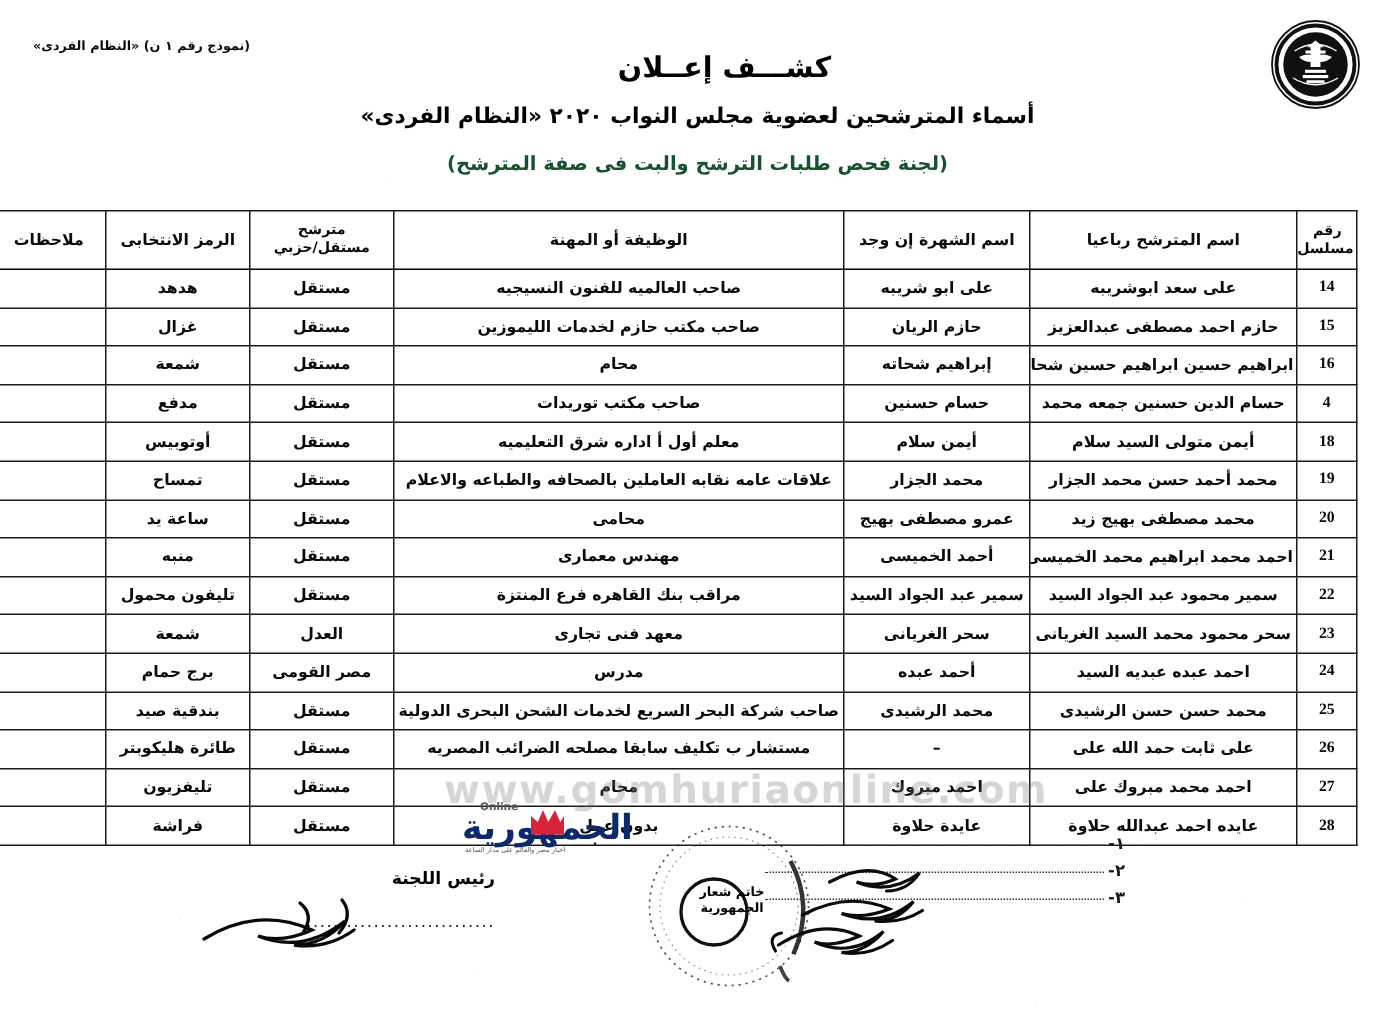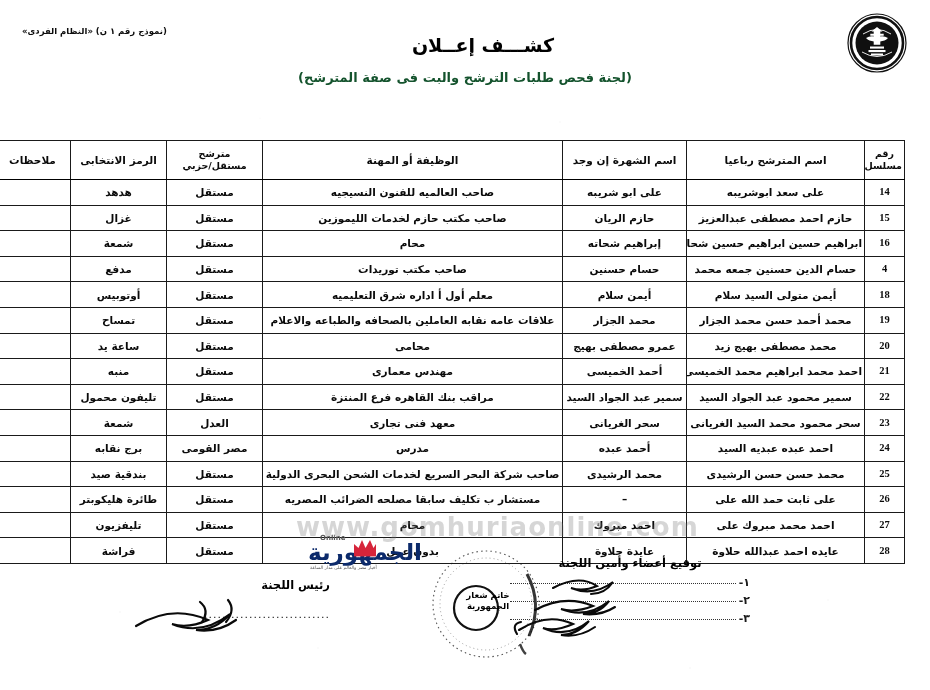--- a/index.html
+++ b/index.html
@@ -306,20 +306,21 @@
       </g>
       <g fill="none" stroke="#ffffff" stroke-width="0.9">
         <path d="M17 22 q14 -9 28 0"></path>
         <path d="M16 40 q15 9 30 0"></path>
       </g>
     </svg>
   </div>
 
   <div class="titles">
     <div class="title-main">كشـــف إعــلان</div>
+    <div class="title-sub">أسماء المترشحين لعضوية مجلس النواب ٢٠٢٠ «النظام الفردى»</div>
     <div class="title-sub2">(لجنة فحص طلبات الترشح والبت فى صفة المترشح)</div>
   </div>
 
   <div class="table-wrap">
     <table class="roster">
       <colgroup>
         <col class="c-serial">
           <col class="c-name">
           <col class="c-fame">
         <col class="c-job">
@@ -434,21 +435,21 @@
             <td class="cell-party">العدل</td>
             <td class="cell-symbol">شمعة</td>
             <td class="cell-notes"></td>
           </tr>
           <tr>
             <td class="cell-serial">24</td>
             <td class="cell-name">احمد عبده عبديه السيد</td>
             <td class="cell-fame">أحمد عبده</td>
             <td class="cell-job">مدرس</td>
             <td class="cell-party">مصر القومى</td>
-            <td class="cell-symbol">برج نقابه</td>
+            <td class="cell-symbol">برج حمام</td>
             <td class="cell-notes"></td>
           </tr>
           <tr>
             <td class="cell-serial">25</td>
             <td class="cell-name">محمد حسن حسن الرشيدى</td>
             <td class="cell-fame">محمد الرشيدى</td>
             <td class="cell-job">صاحب شركة البحر السريع لخدمات الشحن البحرى الدولية</td>
             <td class="cell-party">مستقل</td>
             <td class="cell-symbol">بندقية صيد</td>
             <td class="cell-notes"></td>
@@ -506,21 +507,20 @@
       <path d="M103 26 q16 30 2 62" fill="none" stroke="#111" stroke-width="3" opacity="0.85"></path>
       <path d="M96 96 q3 8 6 10" fill="none" stroke="#111" stroke-width="2.4" opacity="0.8"></path>
     </svg>
   </div>
   <div class="seal-text">
     <span>خاتم شعار</span><br>
     <span>الجمهورية</span>
   </div>
 
   <div class="sig-members">
-    <div class="sig-label">توقيع أعضاء وأمين اللجنة</div>
     <div class="sig-line-row">
       <span class="sig-num">١-</span>
       <span class="sig-dotline"></span>
     </div>
     <div class="sig-line-row">
       <span class="sig-num">٢-</span>
       <span class="sig-dotline"></span>
     </div>
     <div class="sig-line-row">
       <span class="sig-num">٣-</span>

